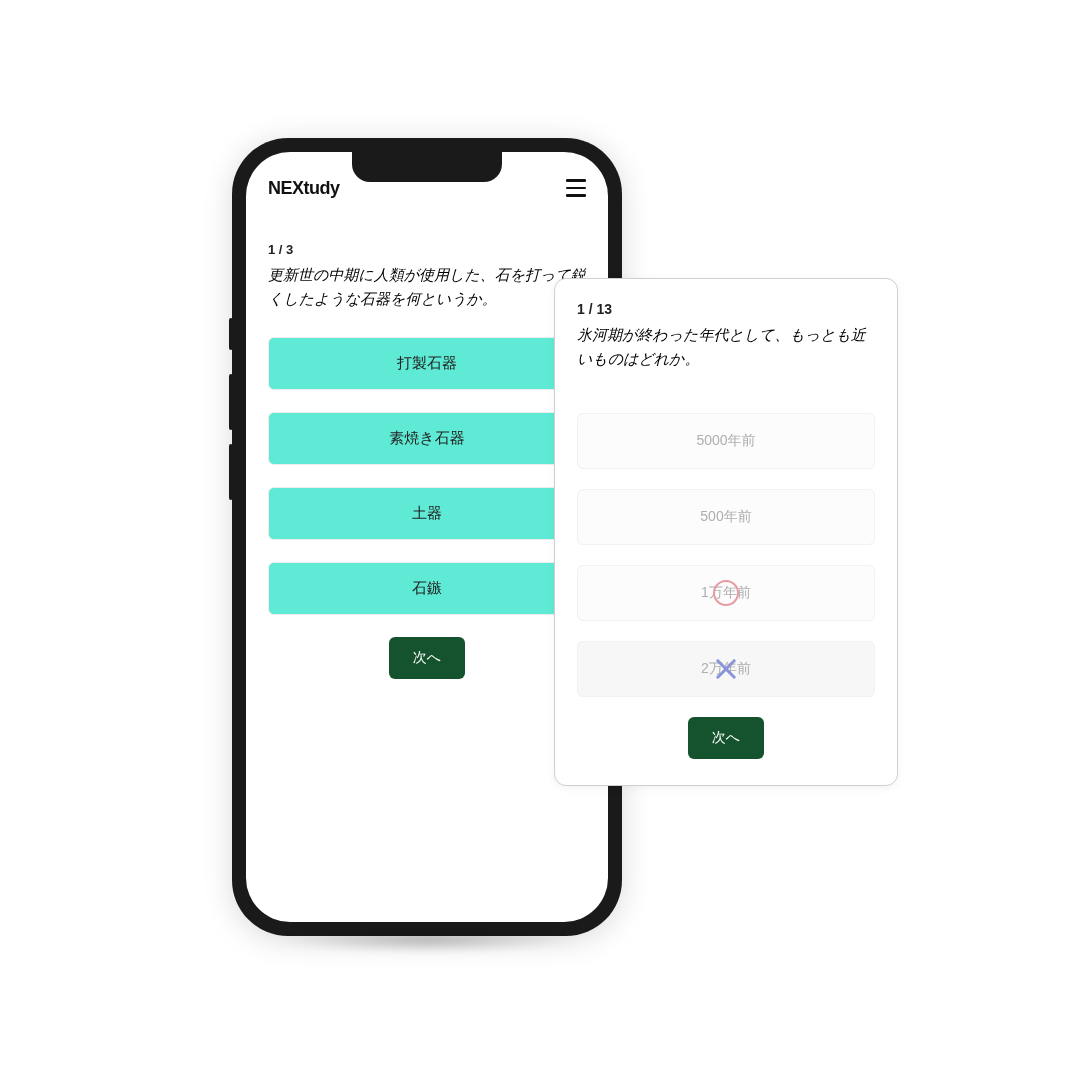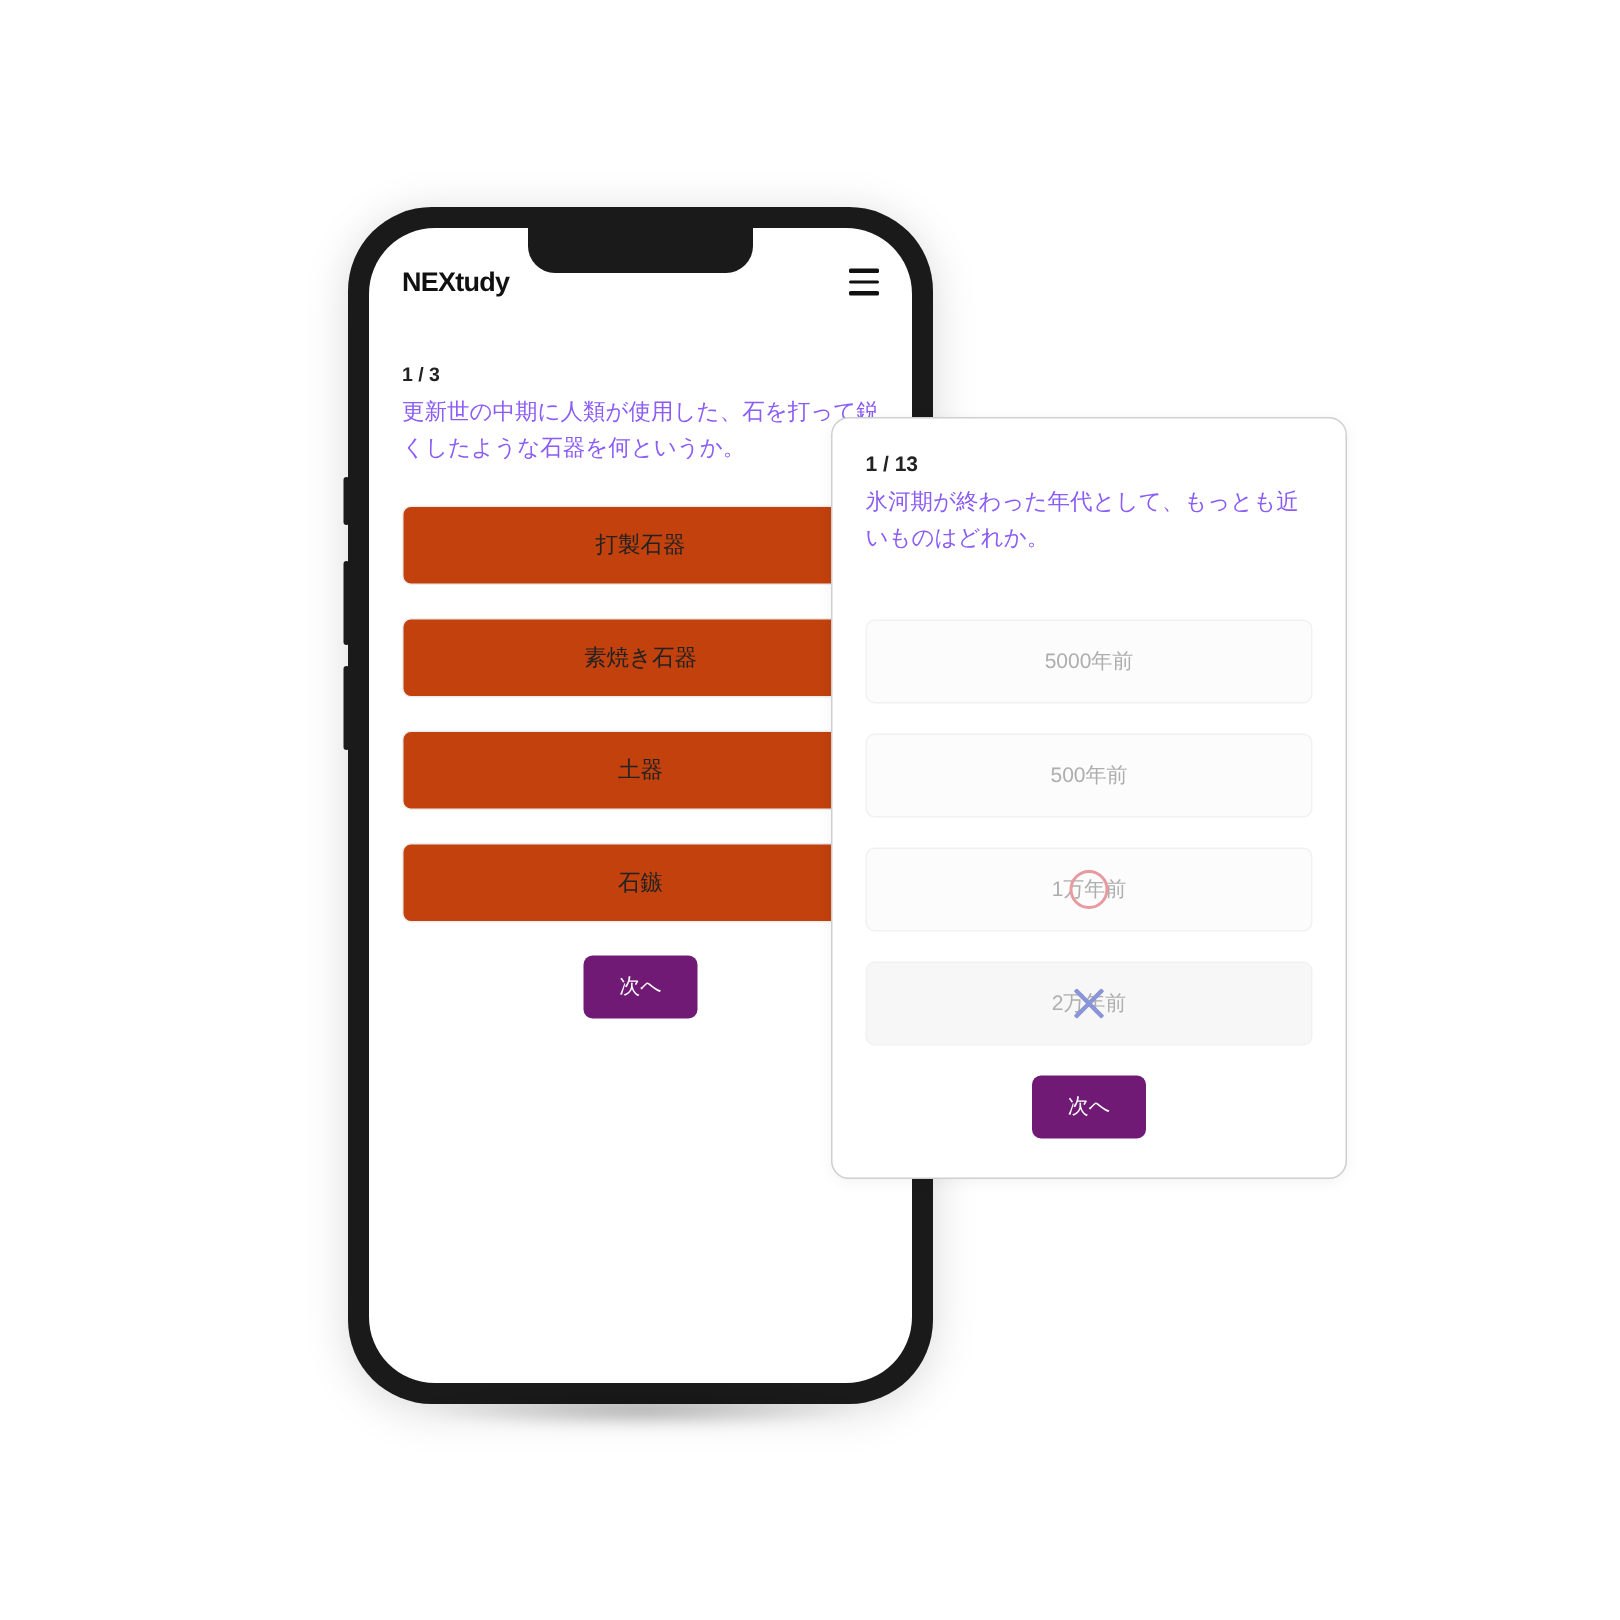--- a/index.html
+++ b/index.html
@@ -105,39 +105,40 @@
     }
     .progress {
       font-size: 13px;
       color: #222;
       margin-bottom: 6px;
       font-weight: bold;
     }
     .question {
       font-size: 15px;
       line-height: 1.6;
-      color: #8b5cf6;
+      color: #000000;
       margin-bottom: 26px;
+      font-style: italic;
     }
     .option {
       width: 100%;
       border: 1px solid #ededed;
-      background: #c2410c;
+      background: #5eead4;
       border-radius: 6px;
       padding: 16px 10px;
       text-align: center;
       font-size: 15px;
       color: #222;
       margin-bottom: 22px;
       cursor: pointer;
     }
     .next-btn {
       display: block;
       margin: 6px auto 0 auto;
-      background: #701a75;
+      background: #14532d;
       color: #fff;
       border: none;
       border-radius: 6px;
       padding: 12px 24px;
       font-size: 14px;
       cursor: pointer;
     }
 
     
     .floating-card {

